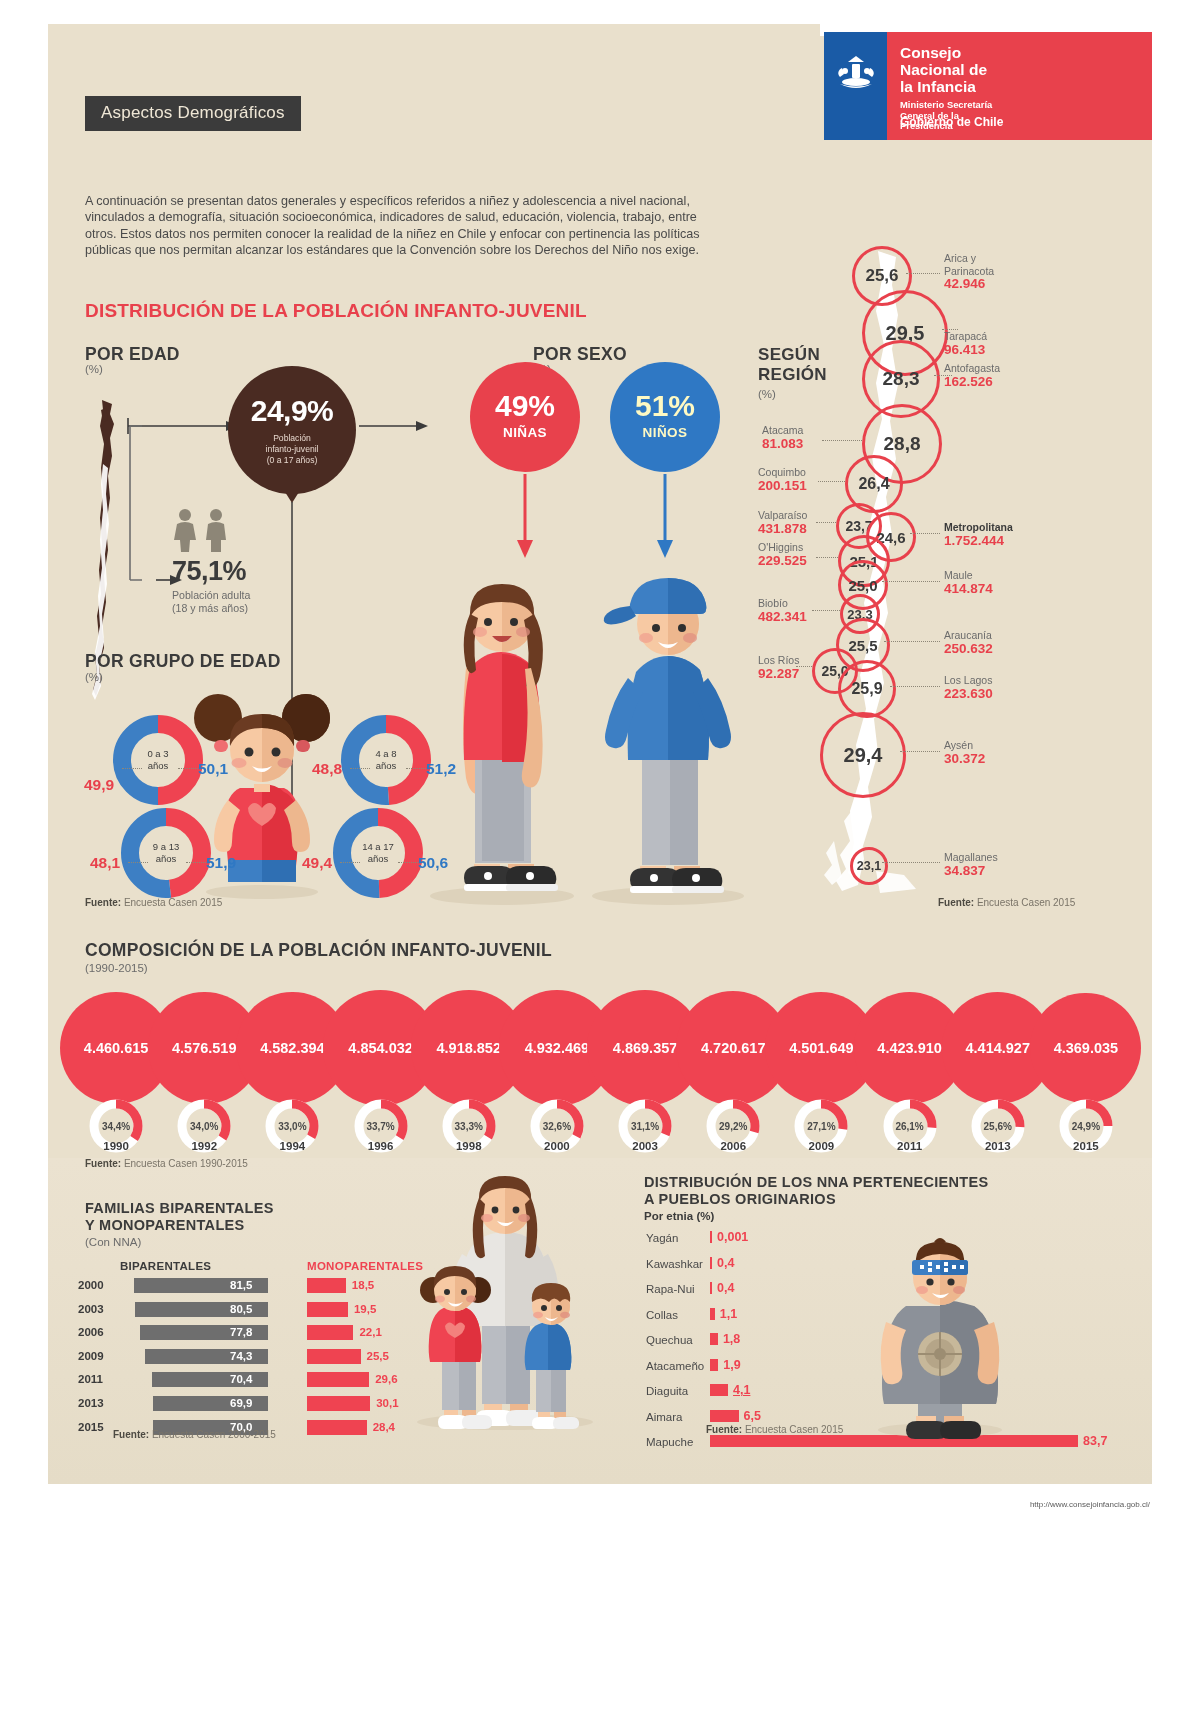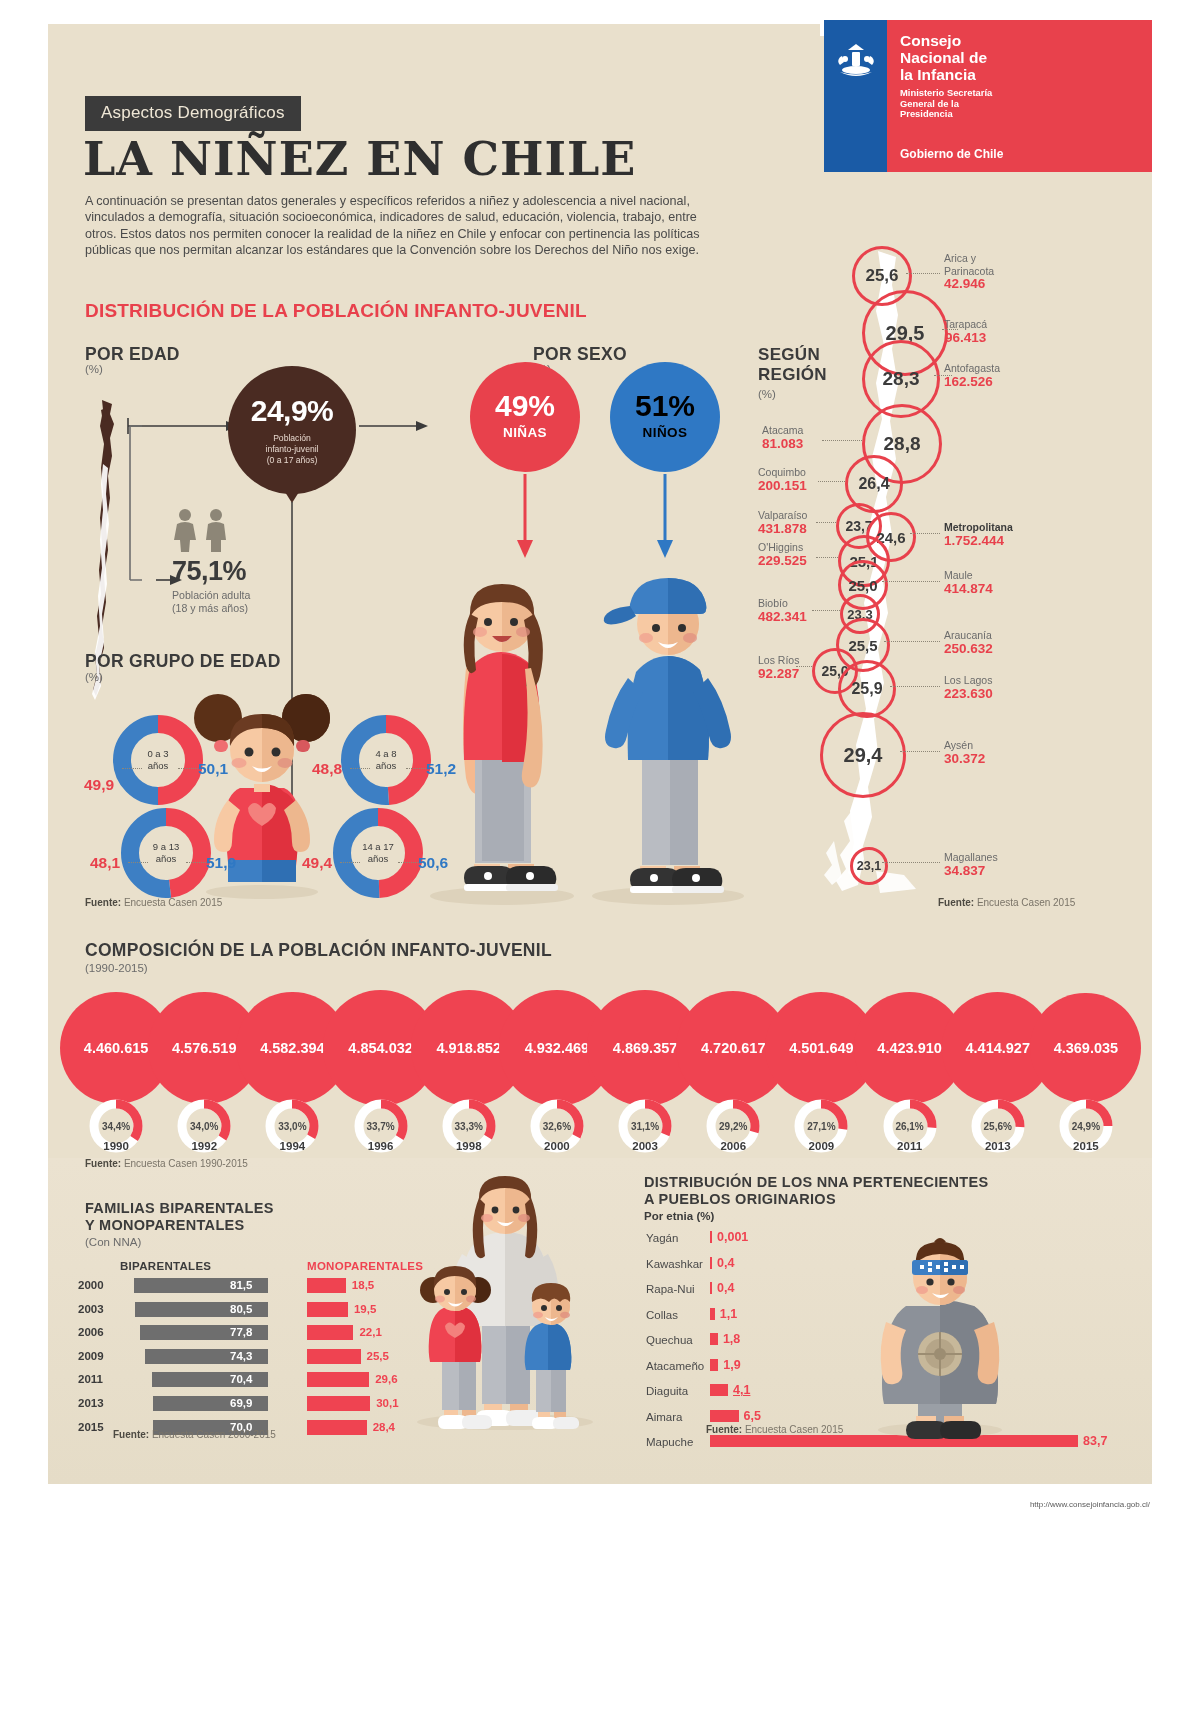--- a/index.html
+++ b/index.html
@@ -28,21 +28,21 @@
   .bigtitle{
     position:absolute;left:83px;top:132px;color:#2f2f2f;
     font-family:"DejaVu Serif", serif;font-weight:bold;font-size:46px;
     letter-spacing:1px;
   }
   .intro{
     position:absolute;left:85px;top:193px;width:640px;color:#4a4a4a;
     font-size:12.6px;line-height:16.4px;
   }
   
-  .logo{position:absolute;left:824px;top:20px;width:328px;height:152px;display:flex;}
+  .logo{position:absolute;left:824px;top:32px;width:328px;height:108px;display:flex;}
   .logo-blue{width:63px;background:#1a5ba6;position:relative;}
   .logo-red{flex:1;background:#e8414c;position:relative;}
   .escudo{position:absolute;left:50%;top:22px;transform:translateX(-50%);}
   .logo-red .l1{position:absolute;left:13px;top:12px;color:#fff;font-weight:bold;font-size:15.5px;line-height:17px;}
   .logo-red .l2{position:absolute;left:13px;top:68px;color:#fff;font-weight:bold;font-size:9.4px;line-height:10.6px;}
   .logo-red .l3{position:absolute;left:13px;bottom:11px;color:#fff;font-weight:bold;font-size:12px;}
   
   .sec-red{
     color:#e8414c;font-weight:bold;font-size:19px;letter-spacing:.2px;
   }
@@ -62,21 +62,21 @@
     position:absolute;left:285px;top:492px;width:0;height:0;
     border-left:7px solid transparent;border-right:7px solid transparent;
     border-top:11px solid #4a2b22;
   }
   .circ-pink{
     position:absolute;left:470px;top:362px;width:110px;height:110px;border-radius:50%;
     background:#e8414c;color:#fff;text-align:center;
   }
   .circ-blue{
     position:absolute;left:610px;top:362px;width:110px;height:110px;border-radius:50%;
-    background:#2f78c4;color:#000000;text-align:center;
+    background:#2f78c4;color:#fef9c3;text-align:center;
   }
   .circ-pink .n,.circ-blue .n{font-size:30px;font-weight:bold;margin-top:27px;}
   .circ-pink .t,.circ-blue .t{font-size:13.5px;font-weight:bold;margin-top:2px;letter-spacing:.4px;}
   .p75{position:absolute;left:172px;top:556px;color:#3b3b3b;}
   .p75 .n{font-size:27px;font-weight:bold;letter-spacing:-.5px;}
   .p75 .c{font-size:10.6px;color:#6b6b6b;line-height:13px;margin-top:2px;}
   
   .donut-wrap{position:absolute;}
   .donut-lbl{
     position:absolute;left:0;top:0;width:100%;height:100%;
@@ -126,21 +126,20 @@
 </style>
 </head>
 <body>
 
 <div id="poster">
   <div class="bgpanel"></div>
   <div class="bgpanel2"></div>
   <div class="white-top-right"></div>
 
   <div class="kicker">Aspectos Demográficos</div>
-  <div class="bigtitle">LA NIÑEZ EN CHILE</div>
   <div class="intro">A continuación se presentan datos generales y específicos referidos a niñez y adolescencia a nivel nacional, vinculados a demografía, situación socioeconómica, indicadores de salud, educación, violencia, trabajo, entre otros. Estos datos nos permiten conocer la realidad de la niñez en Chile y enfocar con pertinencia las políticas públicas que nos permitan alcanzar los estándares que la Convención sobre los Derechos del Niño nos exige.</div>
 
   <div class="logo">
     <div class="logo-blue">
       <svg class="escudo" width="44" height="40" viewBox="0 0 44 40">
         <g fill="#ffffff">
           <rect x="18" y="10" width="8" height="14" rx="1"></rect>
           <path d="M14 8 L22 2 L30 8 Z"></path>
           <ellipse cx="22" cy="28" rx="14" ry="4"></ellipse>
           <path d="M8 14 c-4 2 -5 6 -2 9 l4 -3 z"></path>
@@ -383,21 +382,21 @@
 
   <div class="sec-small" style="position:absolute;left:758px;top:345px;font-size:17px;line-height:20px;">SEGÚN<br>REGIÓN</div>
   <div class="sub-lbl" style="position:absolute;left:758px;top:388px;">(%)</div>
 
   <div class="regbub" style="left:852px;top:246px;width:54px;height:54px;font-size:17px;">25,6</div>
   <div class="regline" style="left:906px;top:273px;width:34px;"></div>
   <div class="reglab" style="left:944px;top:252px;">Arica y<br>Parinacota<b>42.946</b></div>
 
   <div class="regbub" style="left:862px;top:290px;width:80px;height:80px;font-size:20px;">29,5</div>
   <div class="regline" style="left:942px;top:329px;width:16px;"></div>
-  <div class="reglab" style="left:944px;top:318px;text-align:center;">Tarapacá<b>96.413</b></div>
+  <div class="reglab" style="left:944px;top:330px;">Tarapacá<b>96.413</b></div>
 
   <div class="regbub" style="left:862px;top:340px;width:72px;height:72px;font-size:19px;">28,3</div>
   <div class="regline" style="left:934px;top:375px;width:18px;"></div>
   <div class="reglab" style="left:944px;top:362px;">Antofagasta<b>162.526</b></div>
 
   <div class="regbub" style="left:862px;top:404px;width:74px;height:74px;font-size:19px;">28,8</div>
   <div class="regline" style="left:822px;top:440px;width:40px;"></div>
   <div class="reglab" style="left:762px;top:424px;">Atacama<b>81.083</b></div>
 
   <div class="regbub" style="left:845px;top:455px;width:52px;height:52px;font-size:16px;">26,4</div>

